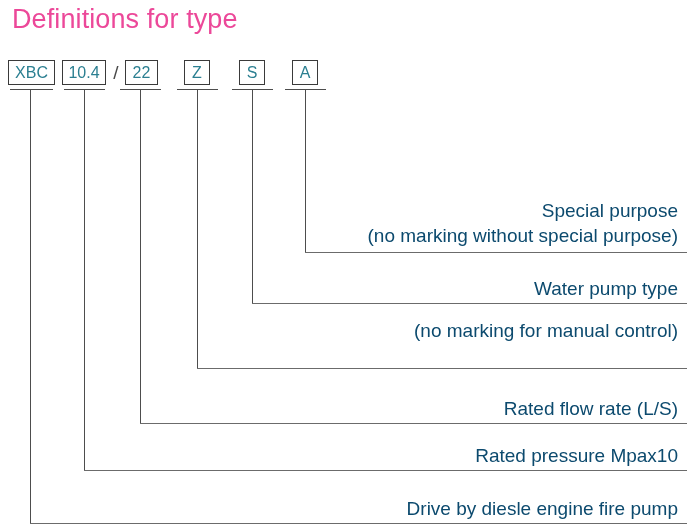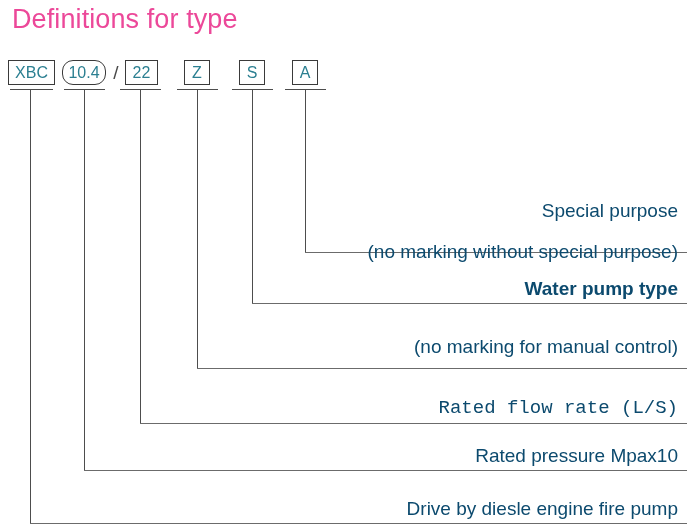--- a/index.html
+++ b/index.html
@@ -83,32 +83,31 @@
     position: absolute;
     right: 9px;
     text-align: right;
     color: #0c4a6e;
     font-size: 19px;
     line-height: 25px;
     white-space: nowrap;
   }
   .label .l2 {
     display: block;
-    margin-top: 16px;
   }
 </style>
 </head>
 <body>
 
 <div id="page">
 
   <div id="title">Definitions for type</div>
 
   <div class="code-box" style="left:8px;  width:47px;">XBC</div>
-  <div class="code-box" style="left:62px; width:44px;border-radius:11px;">10.4</div>
+  <div class="code-box" style="left:62px; width:44px;">10.4</div>
   <div class="slash" style="left:108px; width:16px;">/</div>
   <div class="code-box" style="left:125px; width:33px;">22</div>
   <div class="code-box" style="left:184px; width:26px;">Z</div>
   <div class="code-box" style="left:239px; width:26px;">S</div>
   <div class="code-box" style="left:292px; width:26px;">A</div>
 
   <div class="stub" style="left:10px;  top:89px; width:43px;"></div>
   <div class="stub" style="left:64px;  top:89px; width:41px;"></div>
   <div class="stub" style="left:120px; top:89px; width:41px;"></div>
   <div class="stub" style="left:177px; top:89px; width:41px;"></div>
@@ -132,29 +131,29 @@
   <div class="rule" style="left:197px; top:368px; width:490px;"></div>
   <div class="rule" style="left:140px; top:423px; width:547px;"></div>
   <div class="rule" style="left:84px;  top:470px; width:603px;"></div>
   <div class="rule" style="left:30px;  top:523px; width:657px;"></div>
 
   <div class="label" style="top:198px;">
     <span>Special purpose</span>
     <span class="l2">(no marking without special purpose)</span>
   </div>
 
-  <div class="label" style="top:276px;font-weight:bold;">
+  <div class="label" style="top:276px;">
     <span>Water pump type</span>
   </div>
 
   <div class="label" style="top:318px;">
     <span class="l2">(no marking for manual control)</span>
   </div>
 
-  <div class="label" style="top:396px;font-family:Liberation Mono, monospace;">
+  <div class="label" style="top:396px;">
     <span>Rated flow rate (L/S)</span>
   </div>
 
   <div class="label" style="top:443px;">
     <span>Rated pressure Mpax10</span>
   </div>
 
   <div class="label" style="top:496px;text-align:right;">
     <span>Drive by diesle engine fire pump</span>
   </div>

